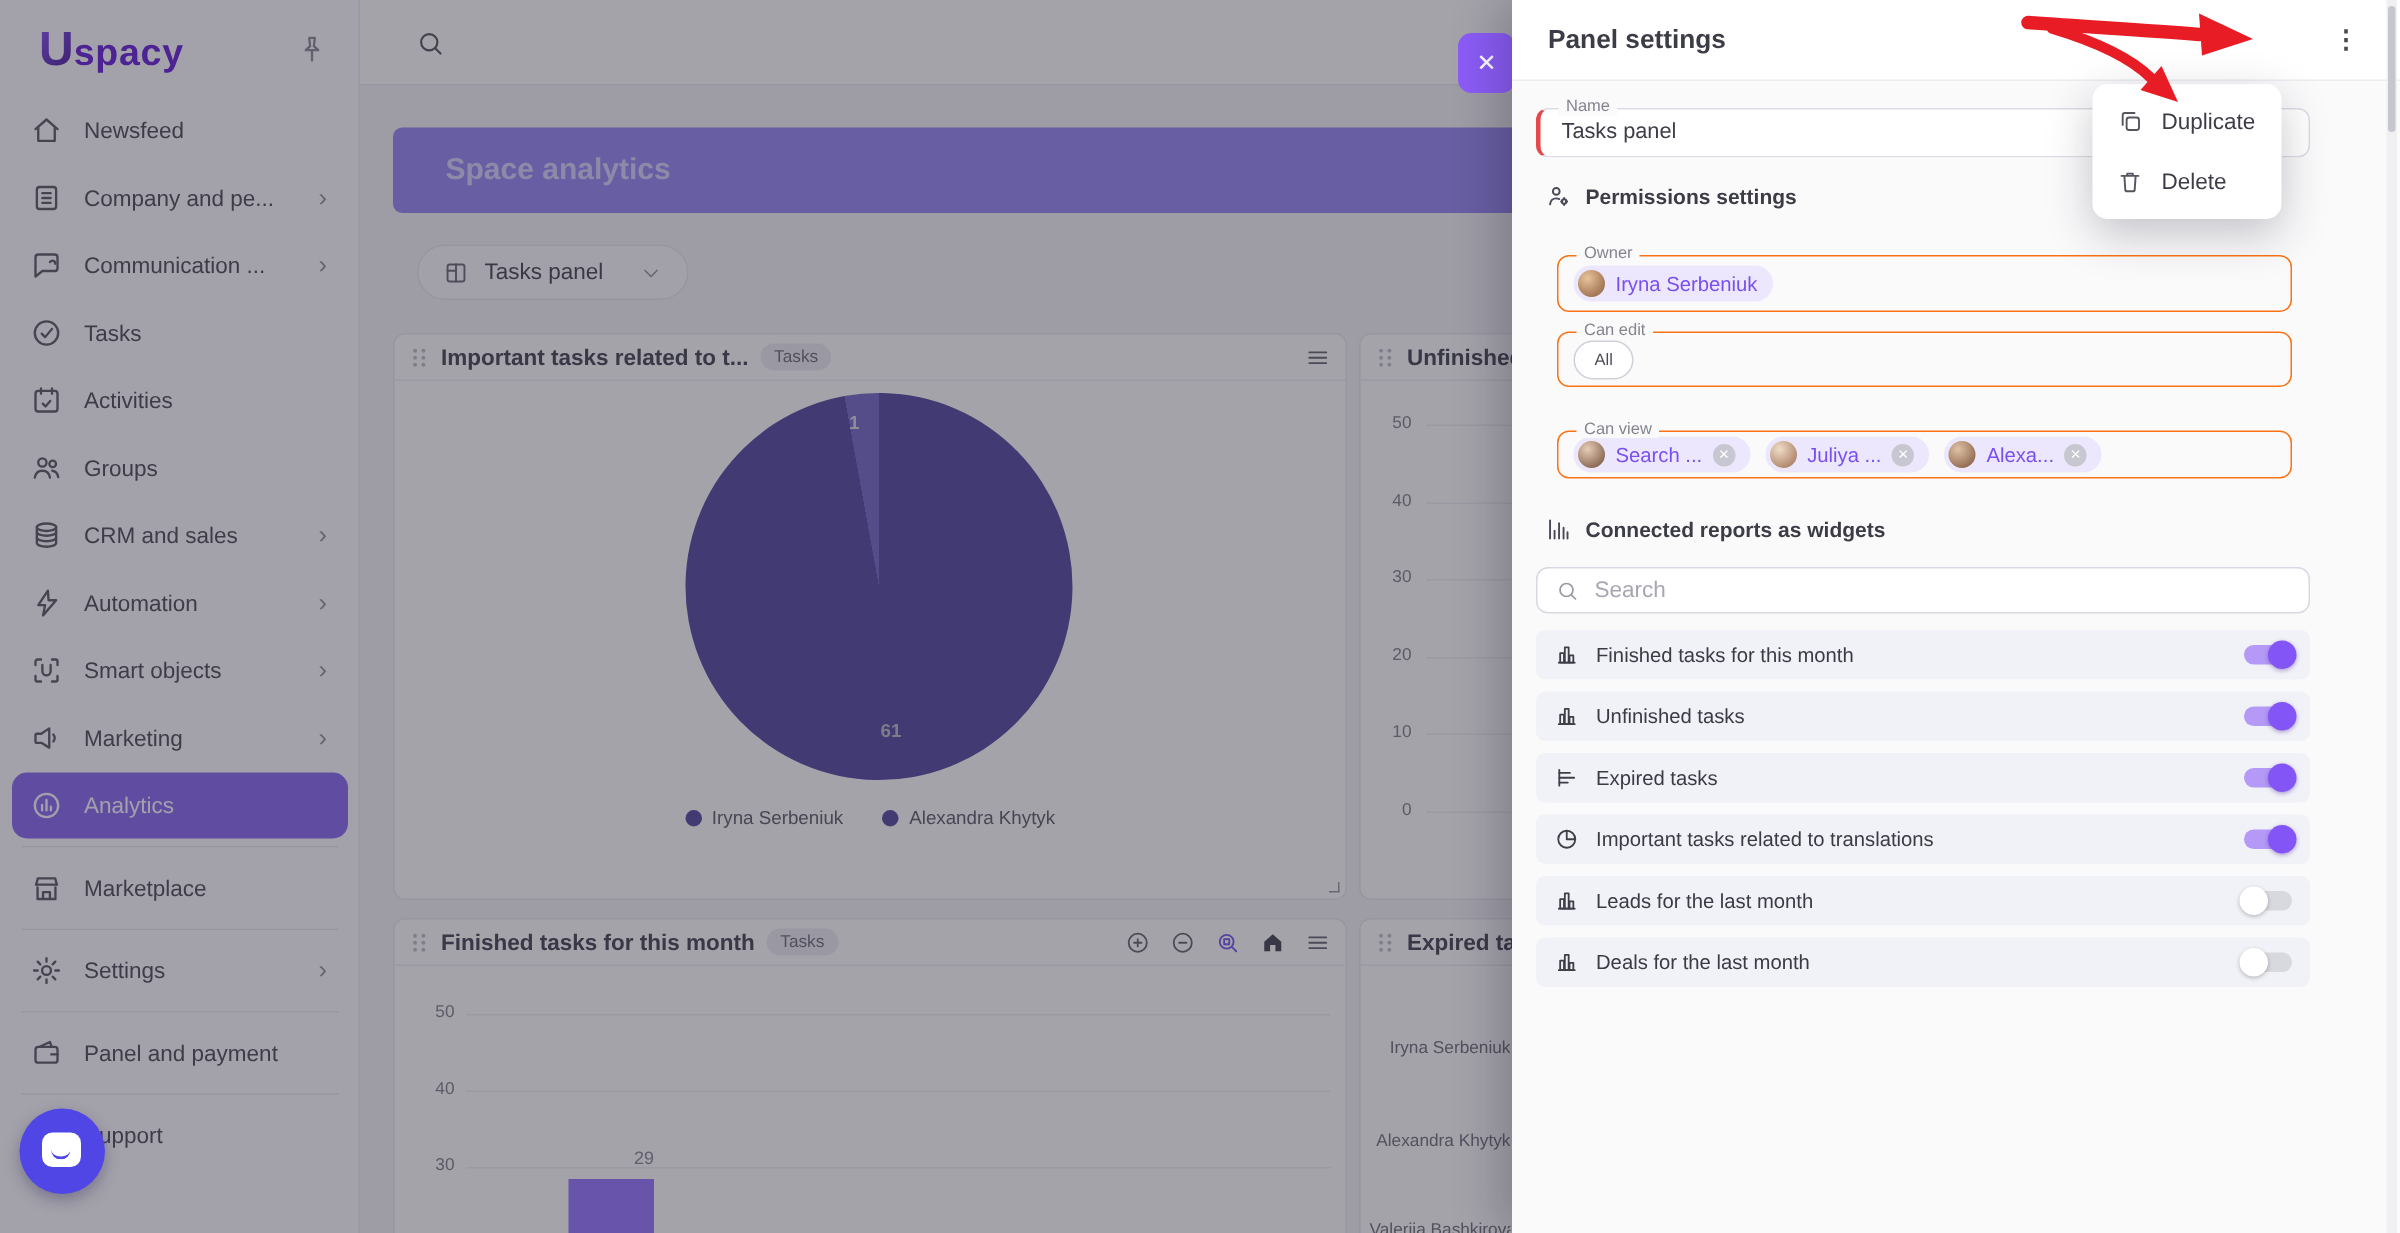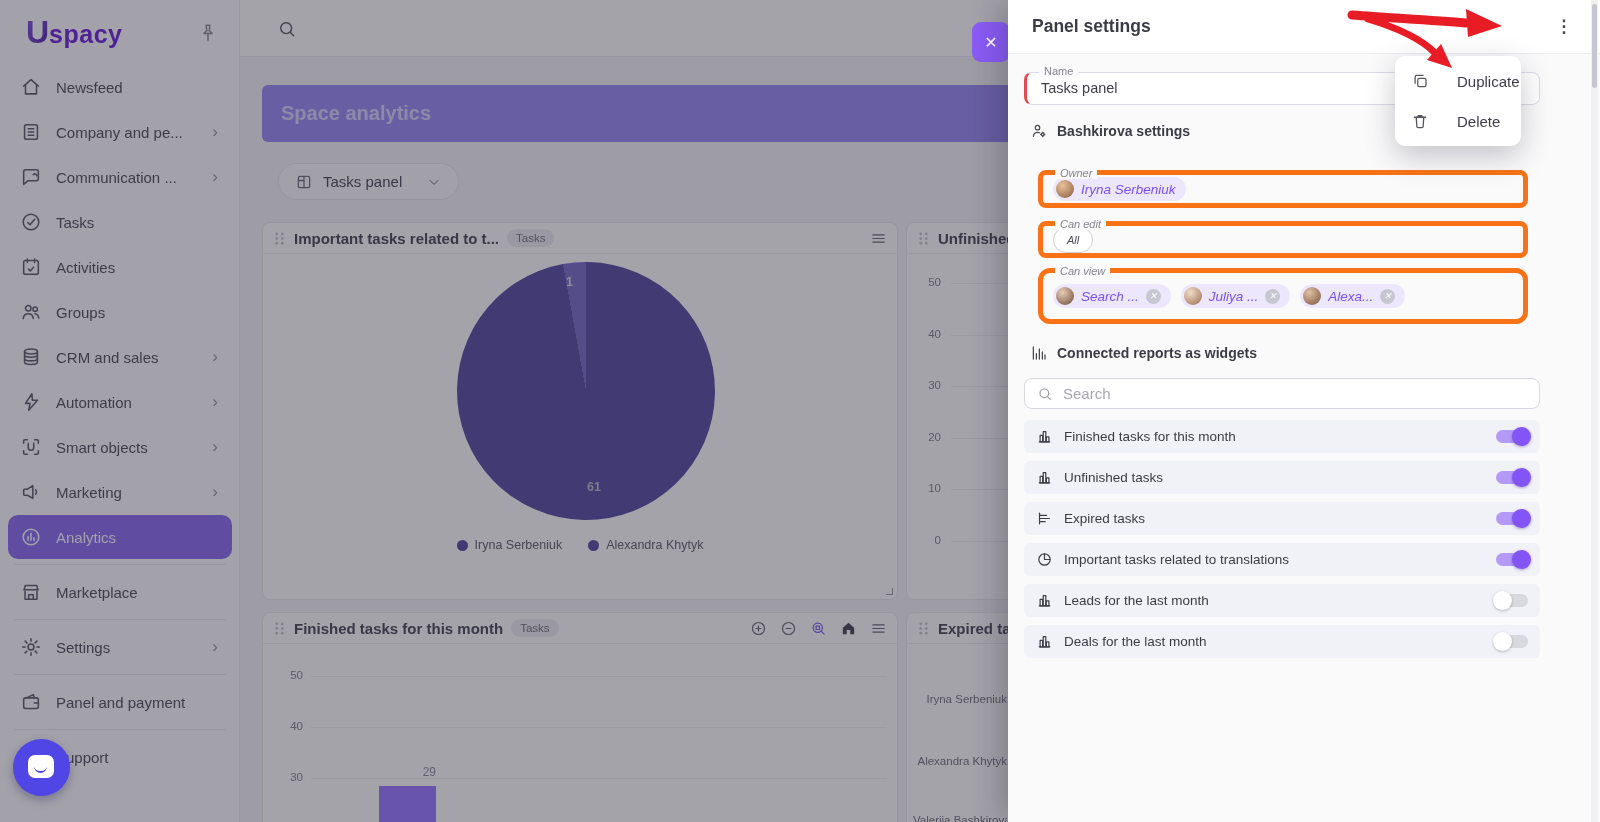--- a/index.html
+++ b/index.html
@@ -25,21 +25,21 @@
   .side-item.active { background:#8d6ff0; color:rgba(255,255,255,.95); }
   .side-item.active .side-ic { color:rgba(255,255,255,.95); }
   .side-divider { height:1px; background:#e9e9ee; margin:5px 14px; }
 
   
   .topbar { position:absolute; left:240px; top:0; width:1360px; height:57px;
             background:#fdfdfe; border-bottom:1px solid #eaeaef; z-index:1; }
   .topbar .search-ic { position:absolute; left:37px; top:19px; width:20px; height:20px; color:#5a5a64; }
   .banner { position:absolute; left:262px; top:85px; width:1290px; height:57px;
             border-radius:6px; background:#9a8af2; z-index:1; }
-  .banner-title { line-height:57px; padding-left:19px; font-size:20px; font-weight:bold; color:rgba(255,255,255,.62); }
+  .banner-title { line-height:57px; padding-left:35px; font-size:20px; font-weight:bold; color:rgba(255,255,255,.62); }
   .panel-pill { position:absolute; left:278px; top:163px; height:37px; padding:0 16px;
                 border-radius:19px; background:#fbfbfd; border:1px solid #e7e7ee;
                 display:flex; align-items:center; gap:10px; z-index:1; cursor:pointer; }
   .panel-pill .grid-ic { width:18px; height:18px; color:#6f6f7a; }
   .panel-pill .pill-label { font-size:15px; color:#4c4c57; }
   .panel-pill .chev-ic { width:16px; height:16px; color:#9b9ba6; margin-left:14px; }
 
   
   .card { position:absolute; background:#fdfdfe; border:1px solid #e8e8ef; border-radius:8px; z-index:1; }
   #card-important { left:262px; top:222px; width:636px; height:378px; }
@@ -97,24 +97,24 @@
   .name-field { position:absolute; left:16px; top:72px; width:516px; height:33px; background:#fff;
                 border:1px solid #dcdce5; border-left:3px solid #e5484d; border-radius:8px; }
   .fs-label { position:absolute; top:-8px; left:12px; font-size:11px; color:#84848e;
               background:#fafafb; padding:0 5px; }
   .name-value { line-height:30px; padding-left:14px; font-size:14.5px; color:#3d3d47; }
   .sec-heading { position:absolute; left:22px; display:flex; align-items:center; gap:9px; }
   .sec-heading .sec-ic { width:18px; height:18px; color:#4a4a55; }
   .sec-heading .sec-text { font-size:14px; font-weight:bold; color:#3c3c46; }
   #perm-heading { top:122px; }
   #reports-heading { top:344px; }
-  .fs { position:absolute; left:30px; width:490px; border:5px solid #f97316; border-radius:8px;font-style:italic; }
+  .fs { position:absolute; left:30px; width:490px; border:1px solid #f97316; border-radius:8px; }
   #fs-owner { top:170px; height:38px; }
   #fs-edit  { top:221px; height:37px; }
-  #fs-view  { top:268px; height:56px;border-radius:12px; }
+  #fs-view  { top:287px; height:32px; }
   .chips { height:100%; display:flex; align-items:center; gap:10px; padding:0 10px; }
   .chip { height:24px; border-radius:12px; background:#ece7fc; color:#7a4ff0; font-size:13.5px;
           display:inline-flex; align-items:center; gap:7px; padding:0 10px 0 3px; cursor:pointer; }
   .chip-plain { height:26px; border-radius:14px; background:#fff; border:1px solid #cfcfd9;
                 color:#4c4c57; font-size:11px; display:inline-flex; align-items:center; padding:0 13px; }
   .avatar { width:18px; height:18px; border-radius:50%; flex:0 0 18px; }
   .av0 { background:radial-gradient(circle at 35% 30%,#e8c39a,#8a5a3c); }
   .av1 { background:radial-gradient(circle at 35% 30%,#e7cdb6,#6e4a36); }
   .av2 { background:radial-gradient(circle at 35% 30%,#f0ddc8,#9c6b4e); }
   .av3 { background:radial-gradient(circle at 35% 30%,#dfc2a5,#7c523a); }
@@ -137,21 +137,21 @@
   .toggle.on { background:#b49af6; }
   .toggle.on .knob { position:absolute; right:-3px; top:-3px; width:19px; height:19px;
                      border-radius:50%; background:#8455f6; box-shadow:0 1px 3px rgba(60,30,140,.4); }
   .toggle.off { background:#d8d8df; }
   .toggle.off .knob { position:absolute; left:-3px; top:-3px; width:19px; height:19px;
                       border-radius:50%; background:#fff; box-shadow:0 1px 3px rgba(0,0,0,.25); }
 
   
   .ctx-menu { position:absolute; left:1395px; top:56px; width:126px; background:#fff; border-radius:10px;
               z-index:12; box-shadow:0 10px 30px rgba(30,30,50,.25); padding:5px 0; }
-  .ctx-item { height:40px; display:flex; align-items:center; gap:28px; padding:0 16px; cursor:pointer; }
+  .ctx-item { height:40px; display:flex; align-items:center; gap:12px; padding:0 16px; cursor:pointer; }
   .ctx-item .ctx-ic { width:18px; height:18px; color:#55555f; flex:0 0 18px; }
   .ctx-item .ctx-label { font-size:15px; color:#3d3d47; }
 
   
   .arrows { position:absolute; left:0; top:0; width:1600px; height:822px; z-index:13; pointer-events:none; }
   .scrollbar { position:absolute; left:1591px; top:0; width:7px; height:822px; background:#f0f0f2; z-index:11; }
   .scroll-thumb { position:absolute; left:1px; top:4px; width:5px; height:84px; background:#c6c6ce; border-radius:3px; }
   svg.ic { display:block; width:100%; height:100%; fill:none; stroke:currentColor;
            stroke-width:1.7; stroke-linecap:round; stroke-linejoin:round; }
 </style>
@@ -526,21 +526,21 @@
 
     <div class="sec-heading" id="perm-heading">
       <span class="sec-ic">
         <svg class="ic" viewBox="0 0 24 24">
             <circle cx="10" cy="7.5" r="3"></circle>
             <path d="M4.5 19c.4-3.4 2.5-5.3 5.5-5.3 1 0 1.9.2 2.7.6"></path>
             <circle cx="17" cy="16.5" r="2"></circle>
             <path d="M17 13.4v1.1M17 18.5v1.1M14.3 16.5h1.1M18.6 16.5h1.1"></path>
           </svg>
       </span>
-      <span class="sec-text">Bashkirova settings</span>
+      <span class="sec-text">Permissions settings</span>
     </div>
 
     <div class="fs" id="fs-owner">
       <span class="fs-label">Owner</span>
       <div class="chips" id="owner-chips">
           <span class="chip">
             <span class="avatar av0"></span>
             <span>Iryna Serbeniuk</span>
           </span>
         </div>

